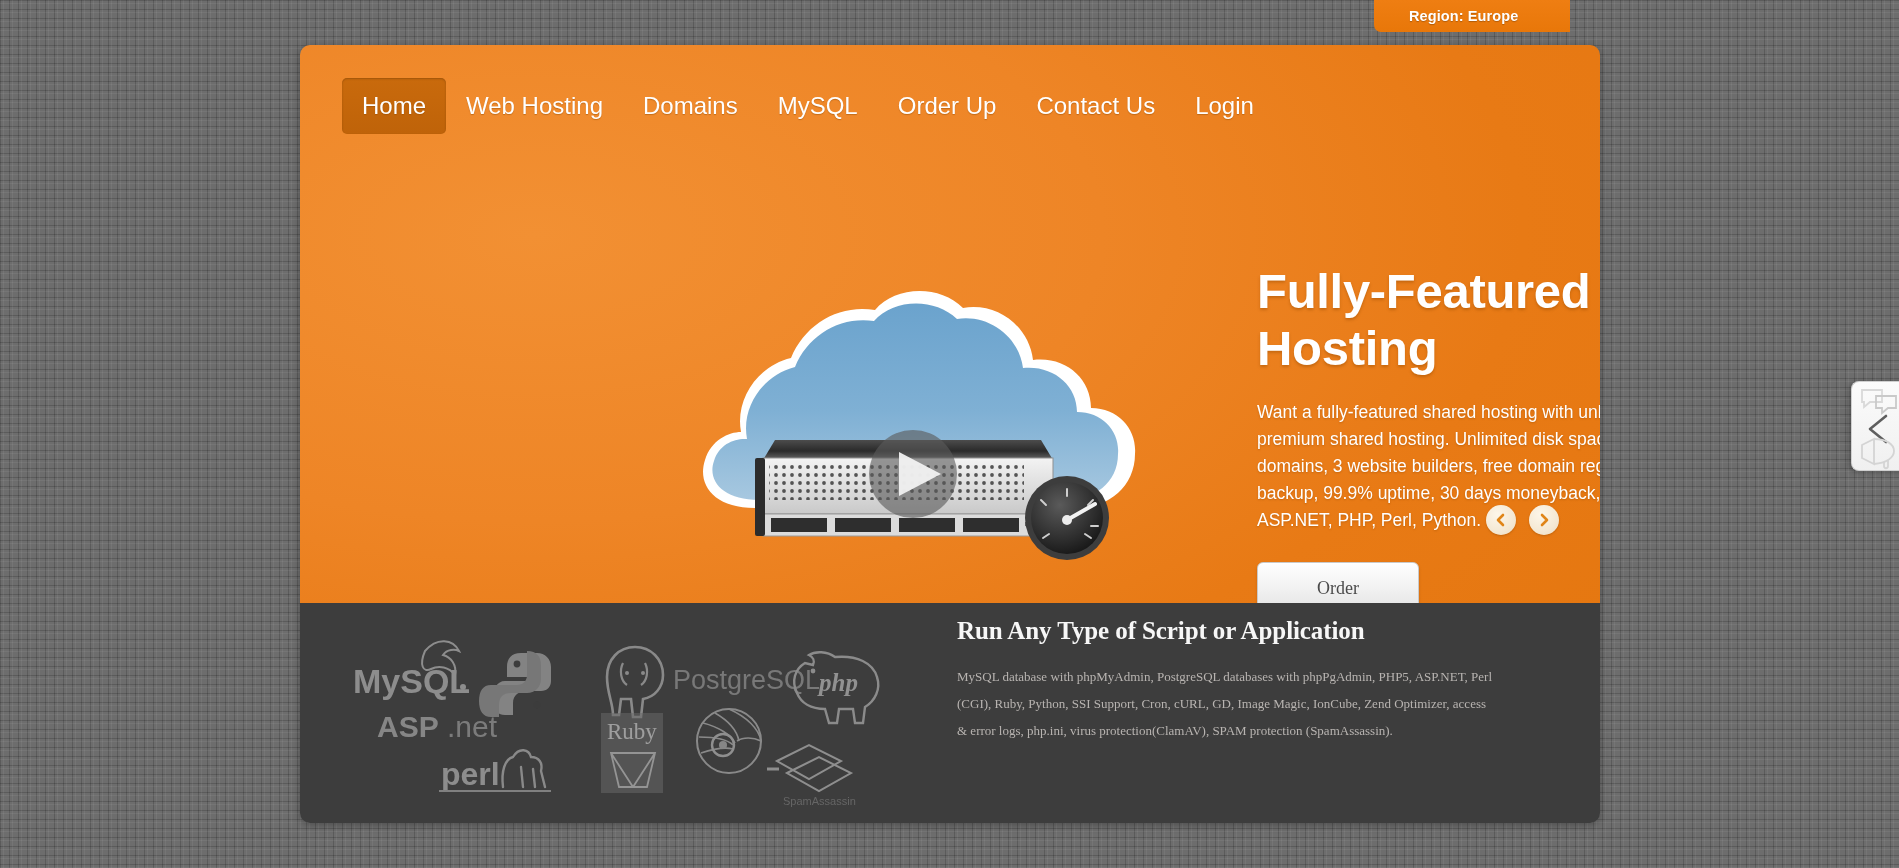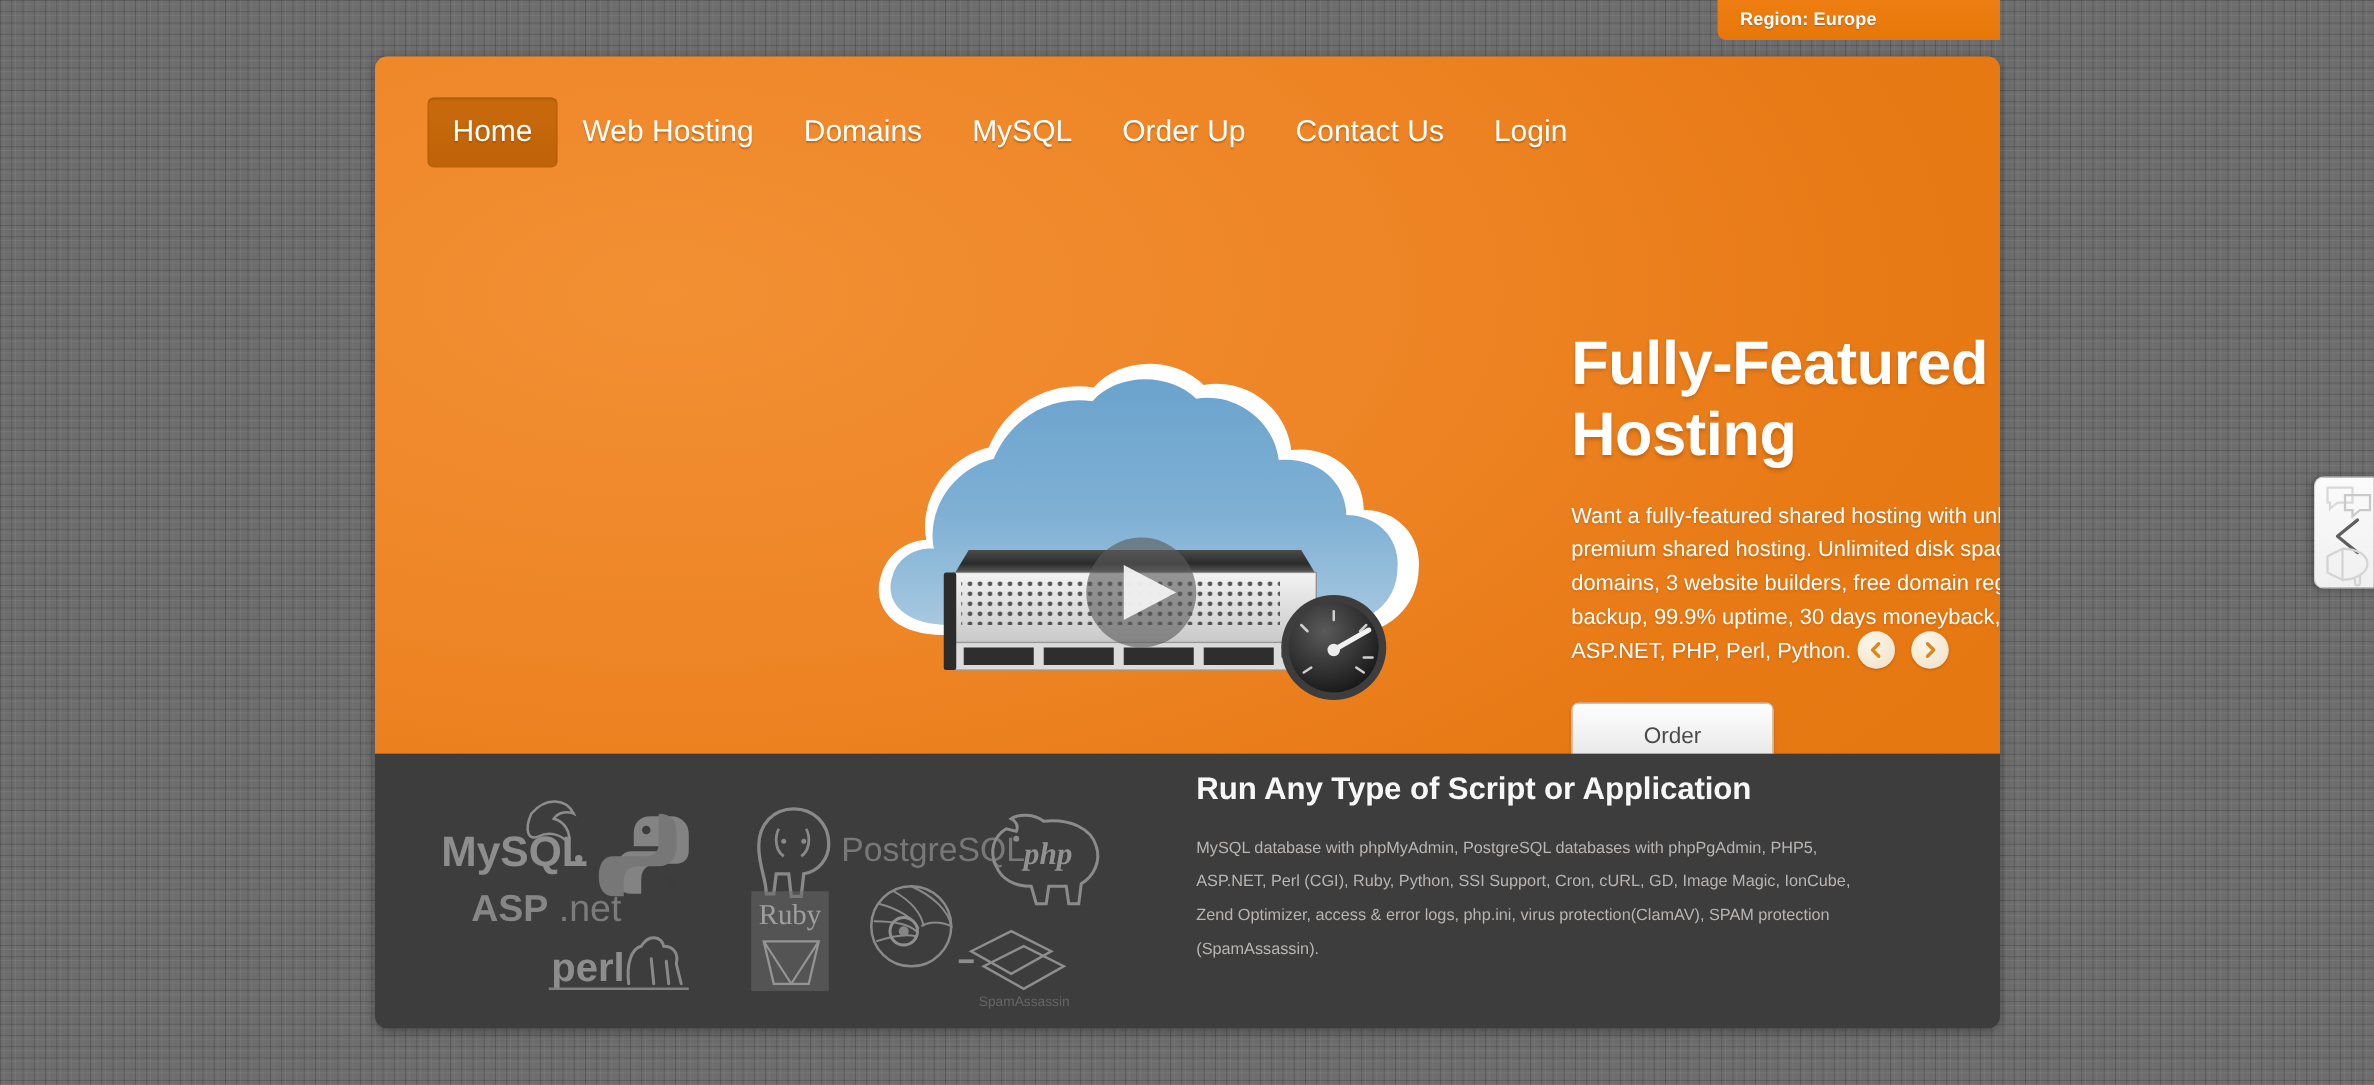--- a/index.html
+++ b/index.html
@@ -19,29 +19,29 @@
       linear-gradient(90deg, rgba(0,0,0,0.17) 1px, transparent 1px);
     background-size: 9px 9px, 9px 9px, 9px 9px, 9px 9px;
     background-position: 3px 3px, 3px 3px, 0 0, 0 0;
     position: relative;
   }
 
   
   .region-tab {
     position: absolute;
     left: 1374px; top: 0;
-    width: 226px; height: 32px;
+    width: 196px; height: 32px;
     background: linear-gradient(to bottom, #ef7e12 0%, #e87709 100%);
     border-bottom-left-radius: 7px;
     color: #ffffff;
     font-size: 14.5px;
     font-weight: bold;
     display: flex;
     align-items: center;
-    padding-left: 18px;
+    padding-left: 35px;
     letter-spacing: .1px;
     text-shadow: 0 1px 1px rgba(0,0,0,.25);
     z-index: 5;
   }
 
   
   .card {
     position: absolute;
     left: 300px; top: 45px;
     width: 1300px; height: 778px;
@@ -117,20 +117,21 @@
     align-items: center;
     justify-content: center;
     width: 162px; height: 52px;
     border: 1px solid #c9c9c9;
     border-radius: 6px;
     background: linear-gradient(to bottom, #fefefe 0%, #f1f1f1 52%, #e3e3e3 100%);
     color: #4b4b4b;
     font-size: 18px;
     cursor: pointer;
     box-shadow: 0 2px 3px rgba(120,60,0,.25), inset 0 1px 0 #ffffff;
+    font-family: Liberation Serif, serif;
   }
 
   
   .carousel-nav {
     position: absolute;
     right: 41px; bottom: 68px;
     display: flex;
     gap: 13px;
     z-index: 3;
   }
@@ -154,20 +155,21 @@
     position: absolute;
     left: 43px; top: 14px;
     width: 560px; height: 190px;
   }
   .logos svg { display:block; width: 560px; height: 190px; }
 
   .panel-copy {
     position: absolute;
     left: 657px; top: 14px;
     width: 540px;
+    font-family: Liberation Serif, serif;
   }
   .panel-title {
     font-size: 25px;
     font-weight: bold;
     color: #f7f7f7;
     margin: 0 0 18px 0;
     letter-spacing: -.1px;
   }
   .panel-text {
     font-size: 13px;

